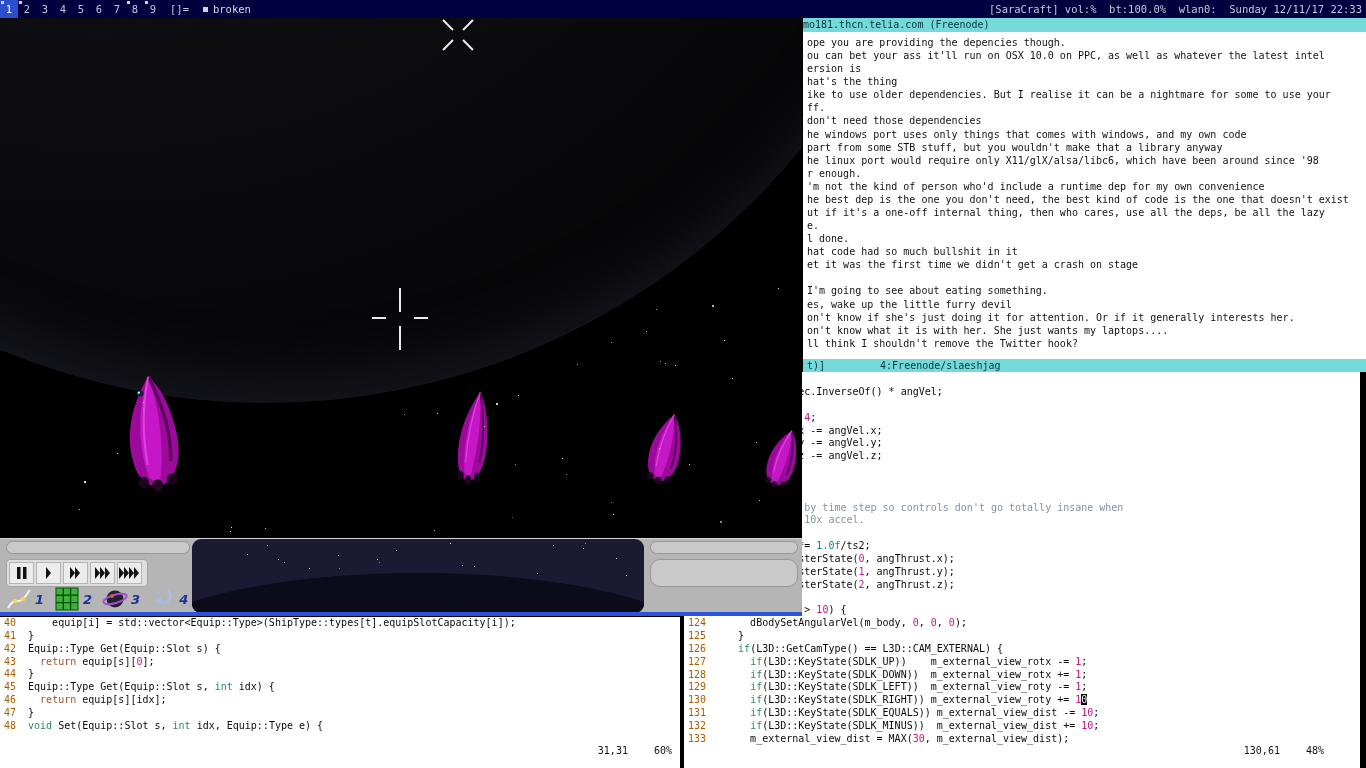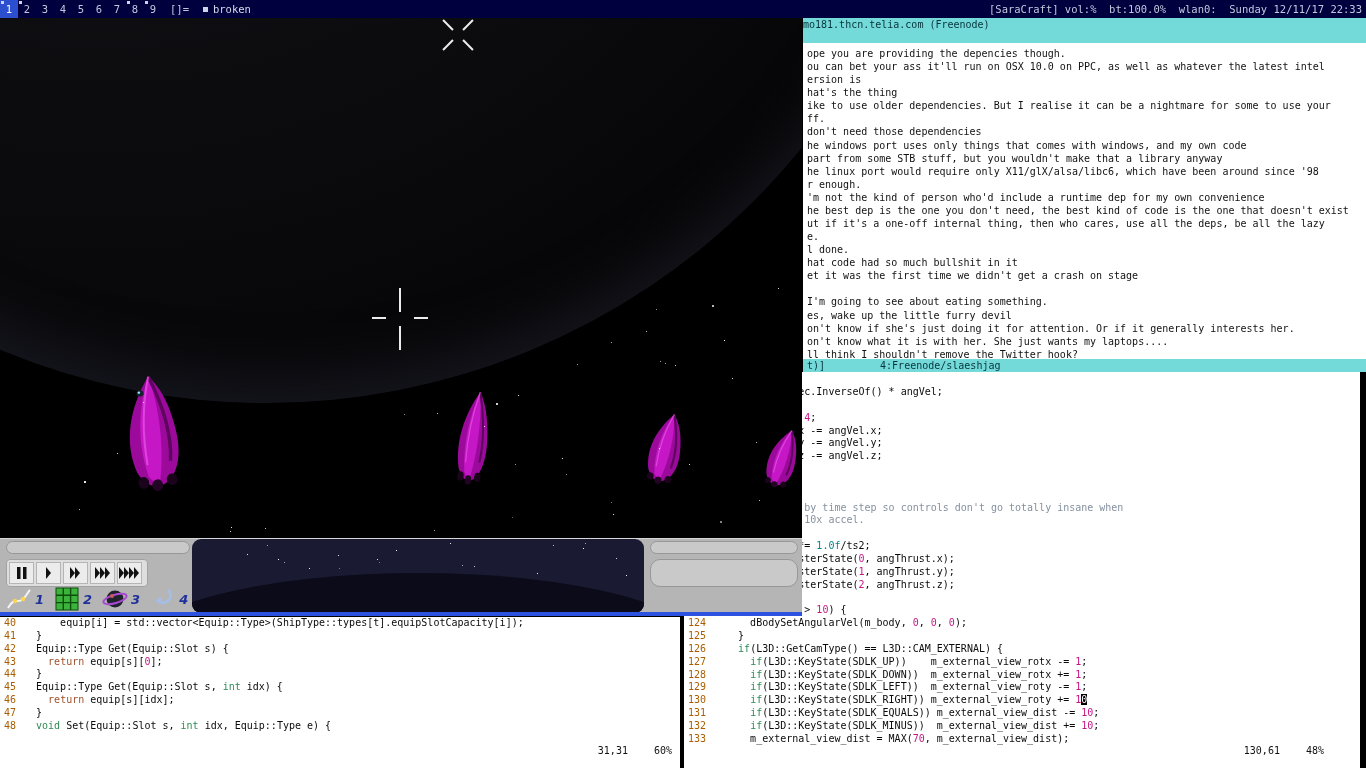--- a/index.html
+++ b/index.html
@@ -16,34 +16,34 @@
   #layout-symbol{padding:0 8px}
   #title-ind{width:5px;height:5px;background:#cfd3e8;margin:0 5px 0 6px}
   #bar-title{color:#d7dae8}
   #bar-status{margin-left:auto;padding-right:4px;white-space:pre}
 
   
   .win{position:absolute;background:#fff;overflow:hidden}
 
   
   #irc{left:803px;top:18px;width:563px;height:354px;z-index:5}
-  .cyanbar{height:25px;background:var(--cyan,#74d9d9);color:var(--cyan-fg,#06343c);line-height:14px;white-space:pre;overflow:hidden}
+  .cyanbar{height:14px;background:var(--cyan,#74d9d9);color:var(--cyan-fg,#06343c);line-height:14px;white-space:pre;overflow:hidden}
   #irc-chat{padding:4px 0 0 4px;height:327px;overflow:hidden}
   .irc-row{height:13.08px;line-height:13.08px;white-space:pre;overflow:hidden;color:#111}
   #irc-status{position:absolute;left:0;bottom:0;width:100%;height:13px;line-height:13px;background:var(--cyan,#74d9d9);color:var(--cyan-fg,#06343c);white-space:pre;padding-left:4px}
   #irc-status .main{margin-left:55px}
 
   
   .editor{background:#fff}
   #ed-right{left:684px;top:372px;width:676px;height:396px;z-index:1;padding-top:14px}
   #ed-left{left:0;top:617px;width:680px;height:151px;z-index:5}
   .ed-row{height:12.85px;line-height:12.85px;white-space:pre;overflow:hidden}
   .gut{display:inline-block;text-align:right;color:var(--lnr,#a85e00)}
   #ed-right .gut{width:22px;margin-right:8px}
-  #ed-left .gut{width:16px;margin-right:8px}
+  #ed-left .gut{width:16px;margin-right:0}
   .seg-k{color:var(--kw,#2e8b57)}
   .seg-st{color:var(--stmt,#a0522d)}
   .seg-n{color:var(--num,#c71585)}
   .seg-f{color:var(--flt,#008888)}
   .seg-c{color:var(--cmt,#8591a0)}
   .seg-cur{background:#000;color:#fff}
   .ed-status{position:absolute;bottom:12px;right:36px;white-space:pre;color:#111}
   #ed-left .ed-status{right:8px}
   .ed-status .pos{margin-right:26px}
 
@@ -148,21 +148,21 @@
         <div class="ed-row"><span class="gut">123</span><span>    if(m_accel &gt; </span><span class="seg-n">10</span><span>) {</span></div>
         <div class="ed-row"><span class="gut">124</span><span>      dBodySetAngularVel(m_body, </span><span class="seg-n">0</span><span>, </span><span class="seg-n">0</span><span>, </span><span class="seg-n">0</span><span>);</span></div>
         <div class="ed-row"><span class="gut">125</span><span>    }</span></div>
         <div class="ed-row"><span class="gut">126</span><span>    </span><span class="seg-k">if</span><span>(L3D::GetCamType() == L3D::CAM_EXTERNAL) {</span></div>
         <div class="ed-row"><span class="gut">127</span><span>      </span><span class="seg-k">if</span><span>(L3D::KeyState(SDLK_UP))    m_external_view_rotx -= </span><span class="seg-n">1</span><span>;</span></div>
         <div class="ed-row"><span class="gut">128</span><span>      </span><span class="seg-k">if</span><span>(L3D::KeyState(SDLK_DOWN))  m_external_view_rotx += </span><span class="seg-n">1</span><span>;</span></div>
         <div class="ed-row"><span class="gut">129</span><span>      </span><span class="seg-k">if</span><span>(L3D::KeyState(SDLK_LEFT))  m_external_view_roty -= </span><span class="seg-n">1</span><span>;</span></div>
         <div class="ed-row"><span class="gut">130</span><span>      </span><span class="seg-k">if</span><span>(L3D::KeyState(SDLK_RIGHT)) m_external_view_roty += </span><span class="seg-n">1</span><span class="seg-cur">0</span></div>
         <div class="ed-row"><span class="gut">131</span><span>      </span><span class="seg-k">if</span><span>(L3D::KeyState(SDLK_EQUALS)) m_external_view_dist -= </span><span class="seg-n">10</span><span>;</span></div>
         <div class="ed-row"><span class="gut">132</span><span>      </span><span class="seg-k">if</span><span>(L3D::KeyState(SDLK_MINUS))  m_external_view_dist += </span><span class="seg-n">10</span><span>;</span></div>
-        <div class="ed-row"><span class="gut">133</span><span>      m_external_view_dist = MAX(</span><span class="seg-n">70</span><span>, m_external_view_dist);</span></div>
+        <div class="ed-row"><span class="gut">133</span><span>      m_external_view_dist = MAX(</span><span class="seg-n">30</span><span>, m_external_view_dist);</span></div>
       </div>
     <div class="ed-status"><span class="pos">130,61</span><span class="pct">48%</span></div>
   </div>
 
   <div id="ed-left" class="win editor">
     <div class="rows">
         <div class="ed-row"><span class="gut">40</span><span>      equip[i] = std::vector&lt;Equip::Type&gt;(ShipType::types[t].equipSlotCapacity[i]);</span></div>
         <div class="ed-row"><span class="gut">41</span><span>  }</span></div>
         <div class="ed-row"><span class="gut">42</span><span>  Equip::Type Get(Equip::Slot s) {</span></div>
         <div class="ed-row"><span class="gut">43</span><span>    </span><span class="seg-st">return</span><span> equip[s][</span><span class="seg-n">0</span><span>];</span></div>

